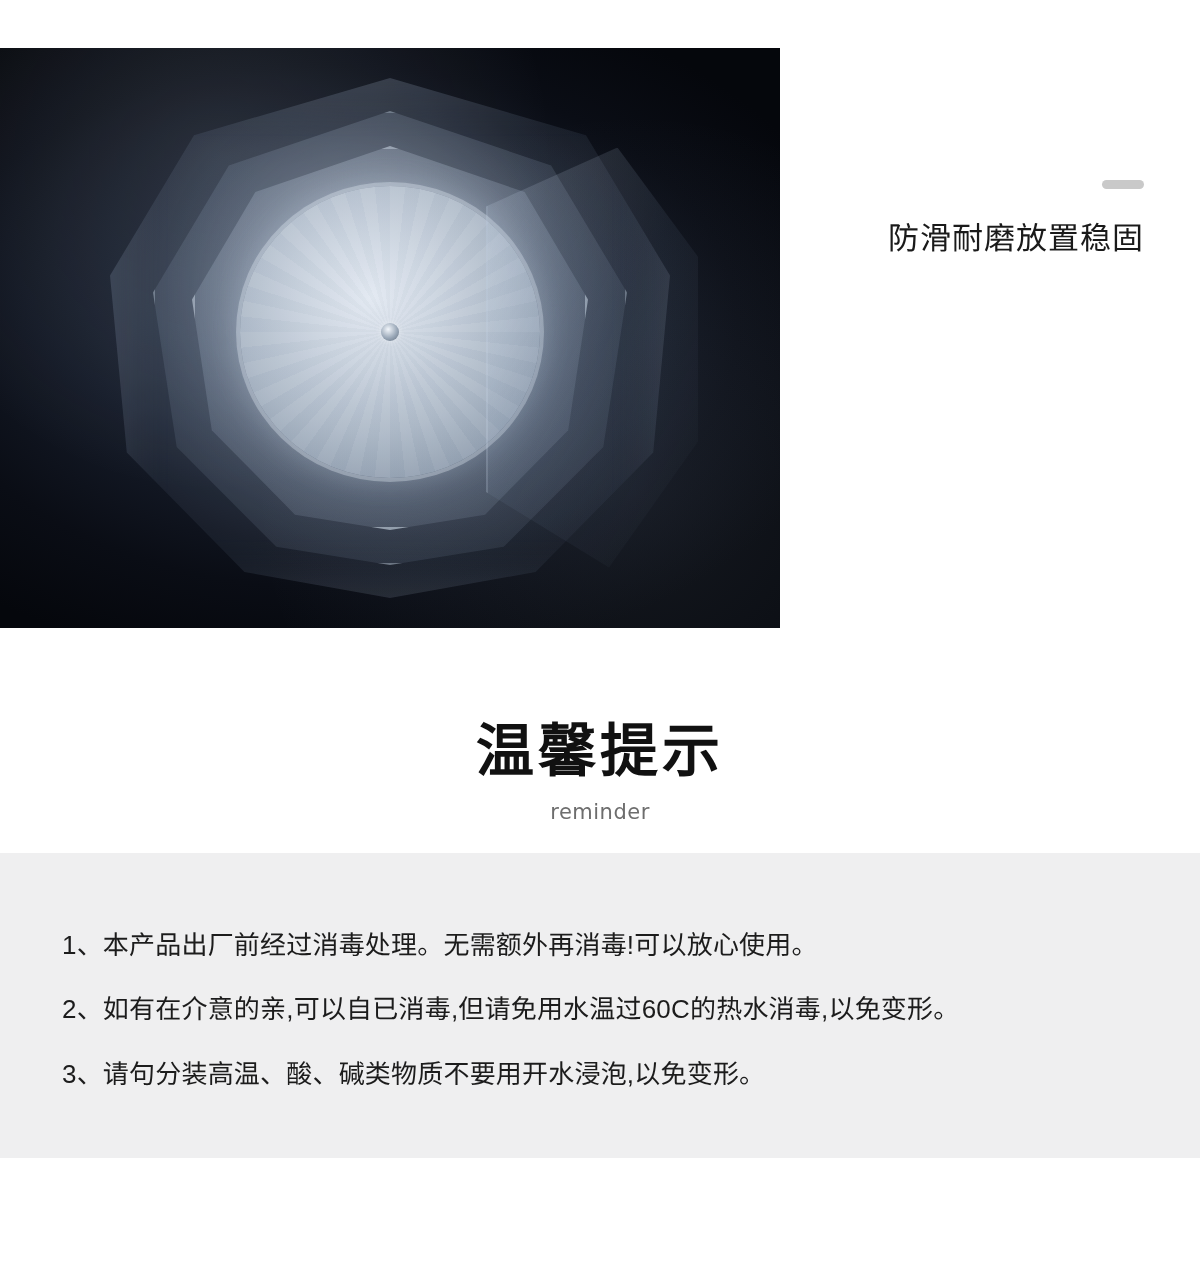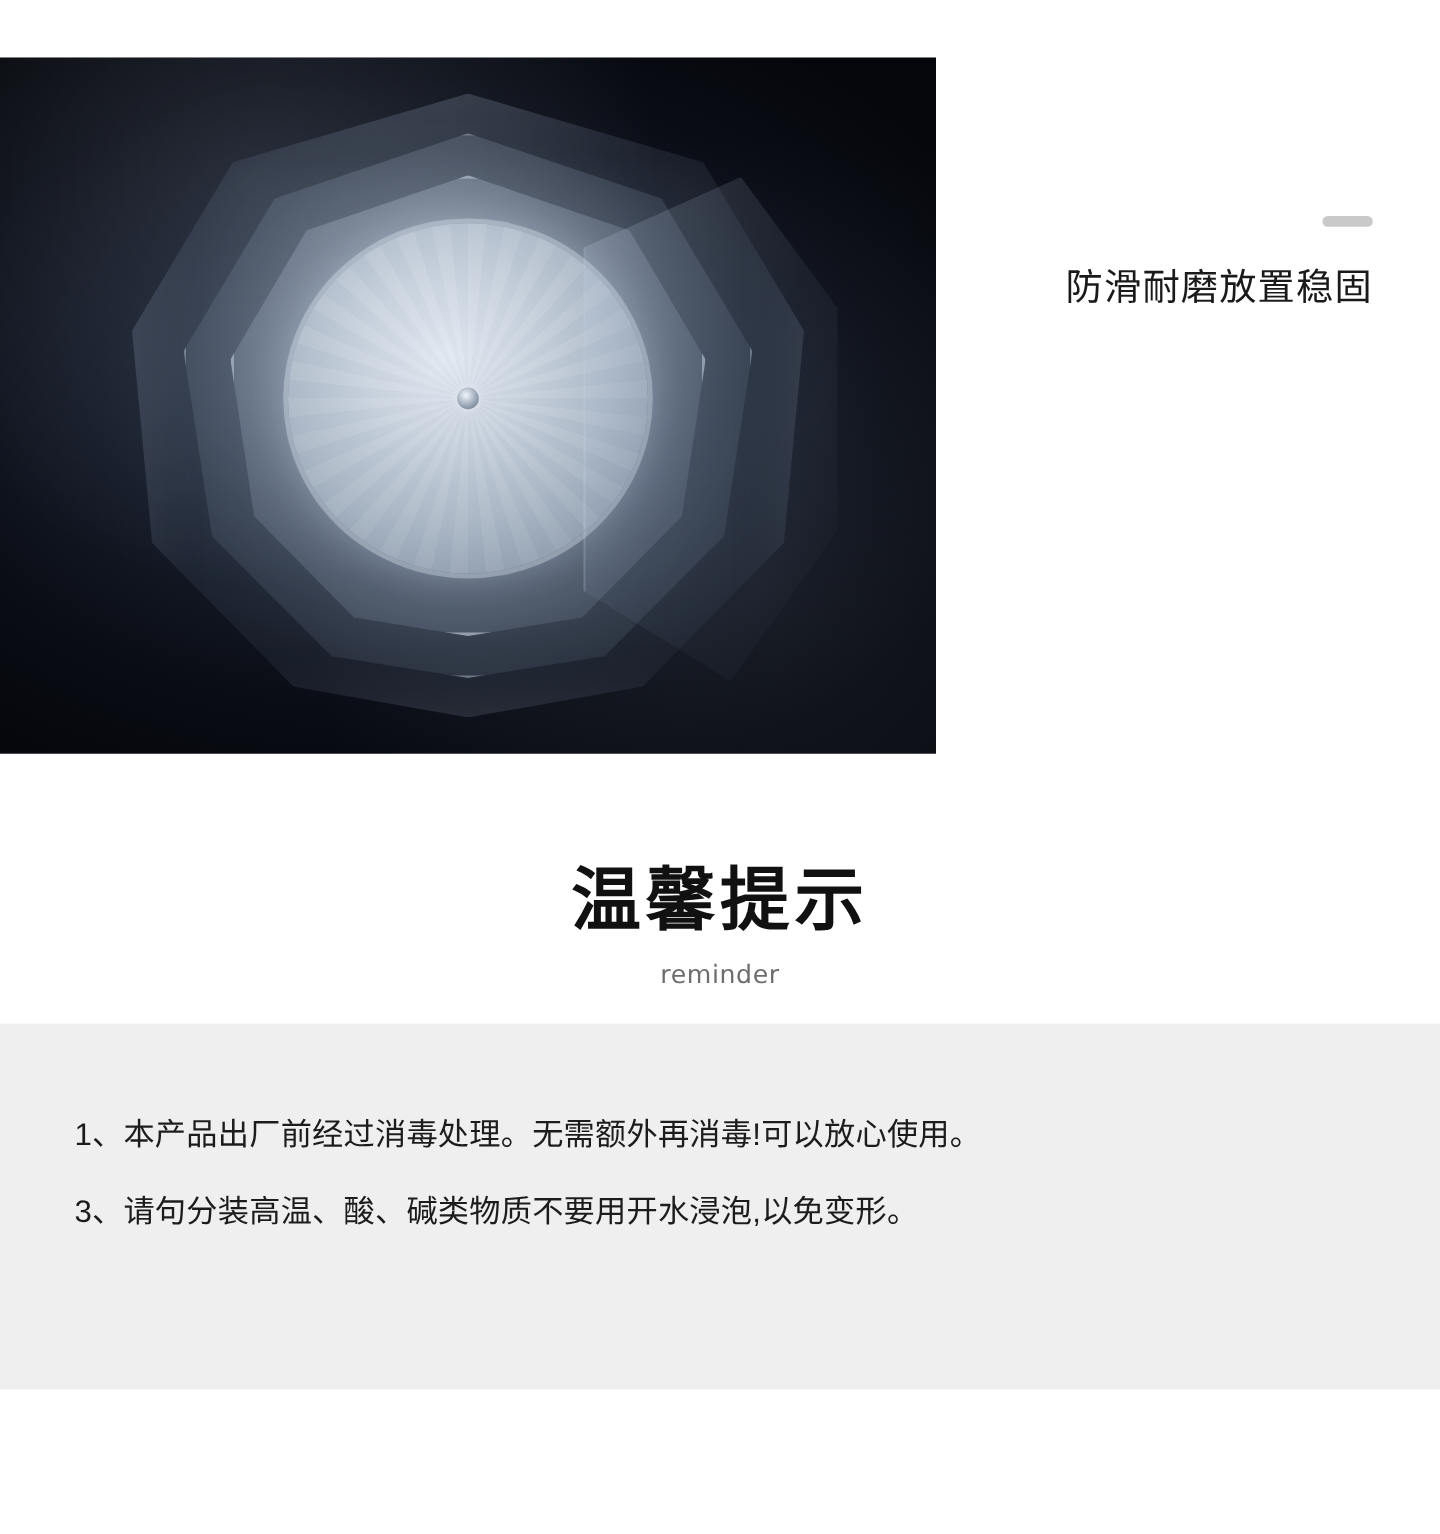--- a/index.html
+++ b/index.html
@@ -251,16 +251,17 @@
   </div>
 </section>
 
 <section class="reminder-head">
   <h1 class="reminder-cn">温馨提示</h1>
   <p class="reminder-en">reminder</p>
 </section>
 
 <section class="notes">
   <p class="note-line">1、本产品出厂前经过消毒处理。无需额外再消毒!可以放心使用。</p>
+  <p class="note-line">2、如有在介意的亲,可以自已消毒,但请免用水温过60C的热水消毒,以免变形。</p>
   <p class="note-line">3、请句分装高温、酸、碱类物质不要用开水浸泡,以免变形。</p>
 </section>
 
 <div class="footer-space"></div>
 
 </body></html>

